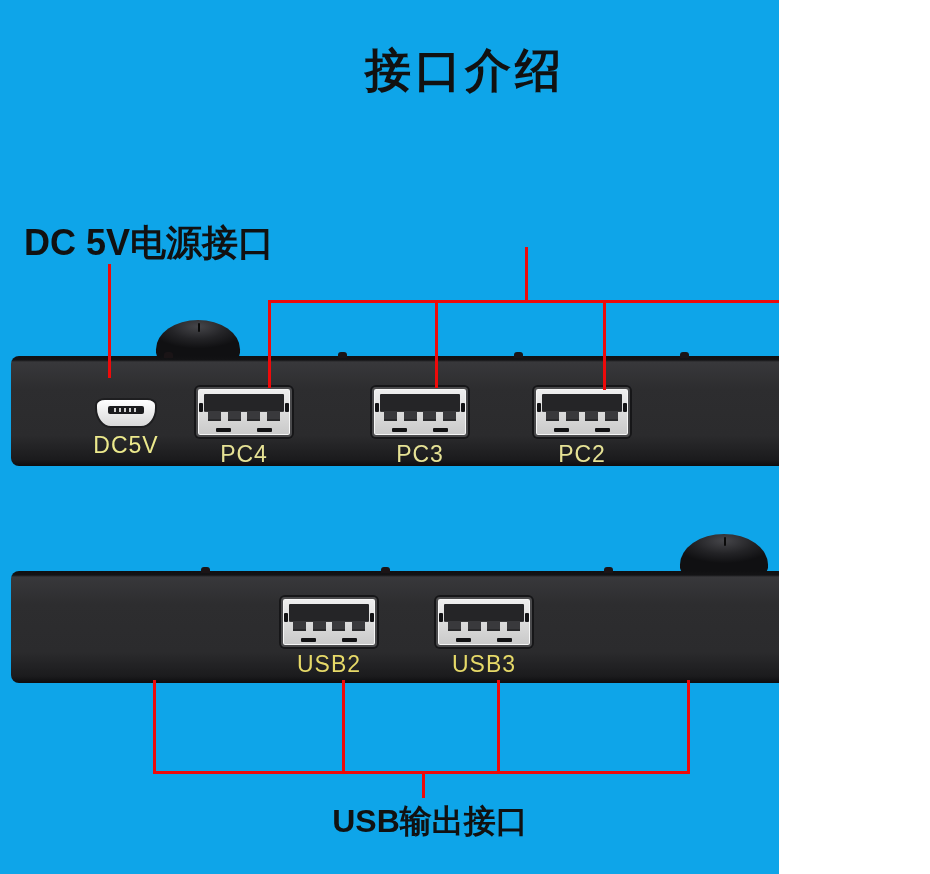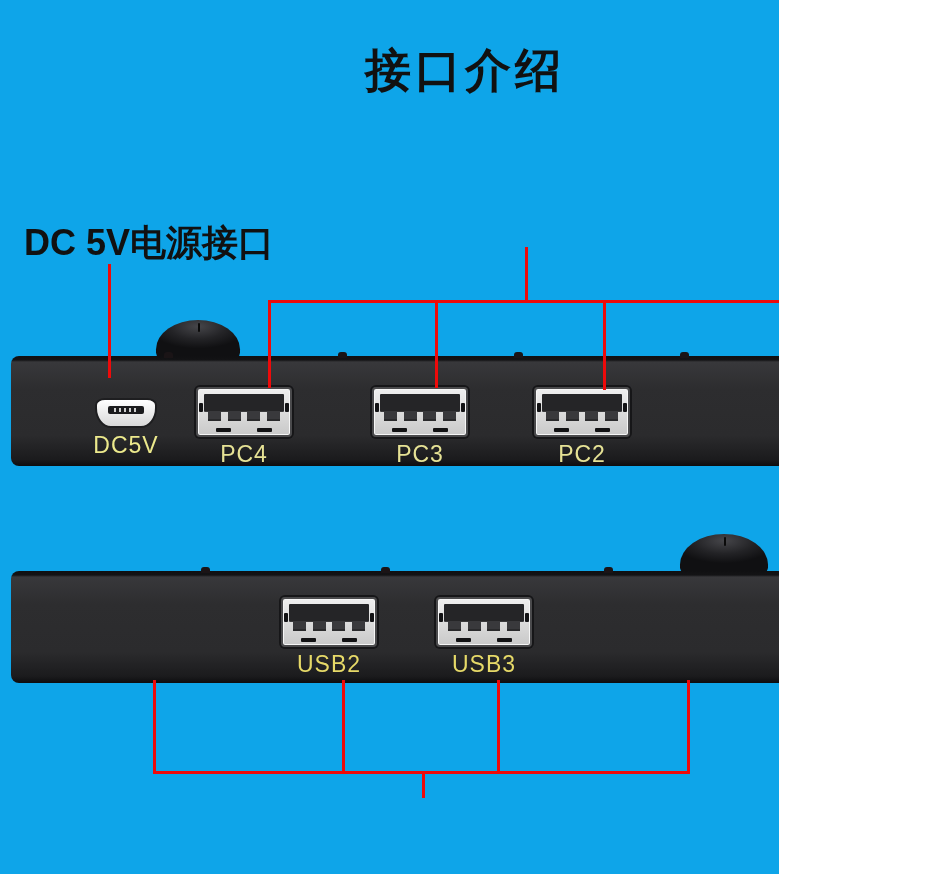--- a/index.html
+++ b/index.html
@@ -95,20 +95,21 @@
   }
 </style>
 </head>
 <body>
 
 <div class="stage">
 
   <div class="title">接口介绍</div>
 
   <div class="callout dc">DC 5V电源接口</div>
+  <div class="callout output">USB输出接口</div>
 
   <div class="rl" style="left:108px; top:264px; width:3px; height:114px;"></div>
   <div class="rl" style="left:525px; top:247px; width:3px; height:56px;"></div>
   <div class="rl" style="left:268px; top:300px; width:514px; height:3px;"></div>
   <div class="rl" style="left:268px; top:300px; width:3px; height:88px;"></div>
   <div class="rl" style="left:435px; top:300px; width:3px; height:88px;"></div>
   <div class="rl" style="left:603px; top:300px; width:3px; height:90px;"></div>
   <div class="rl" style="left:779px; top:300px; width:3px; height:90px;"></div>
 
   <div class="rl" style="left:153px; top:680px; width:3px; height:94px;"></div>

